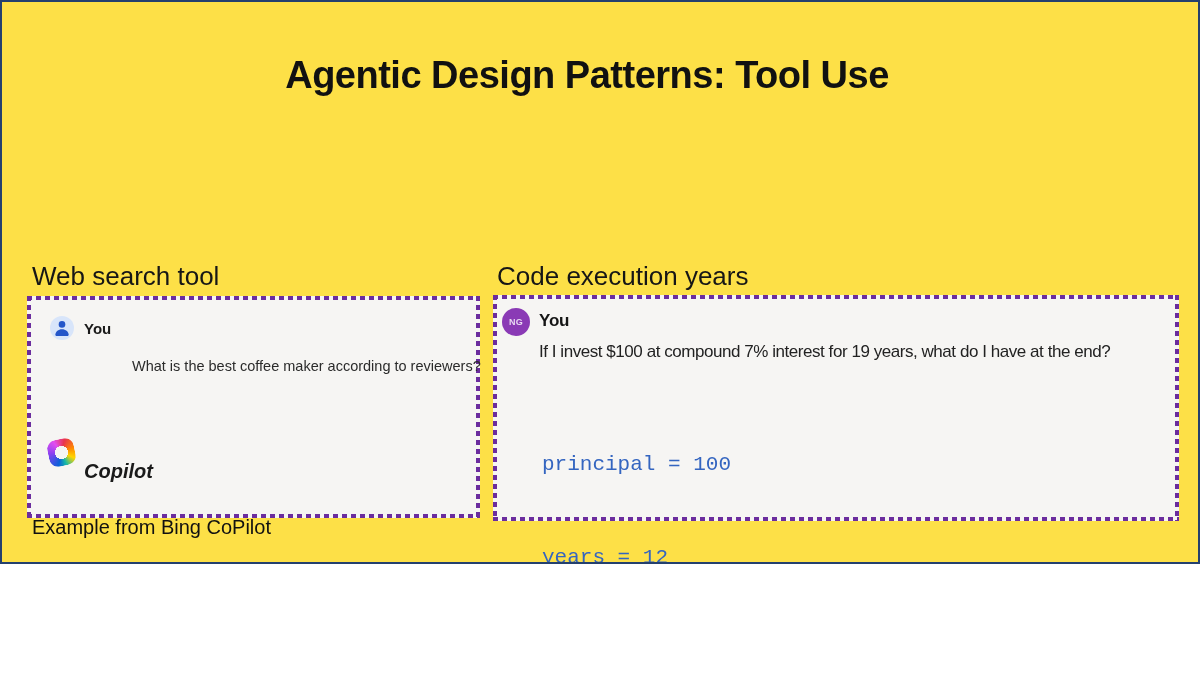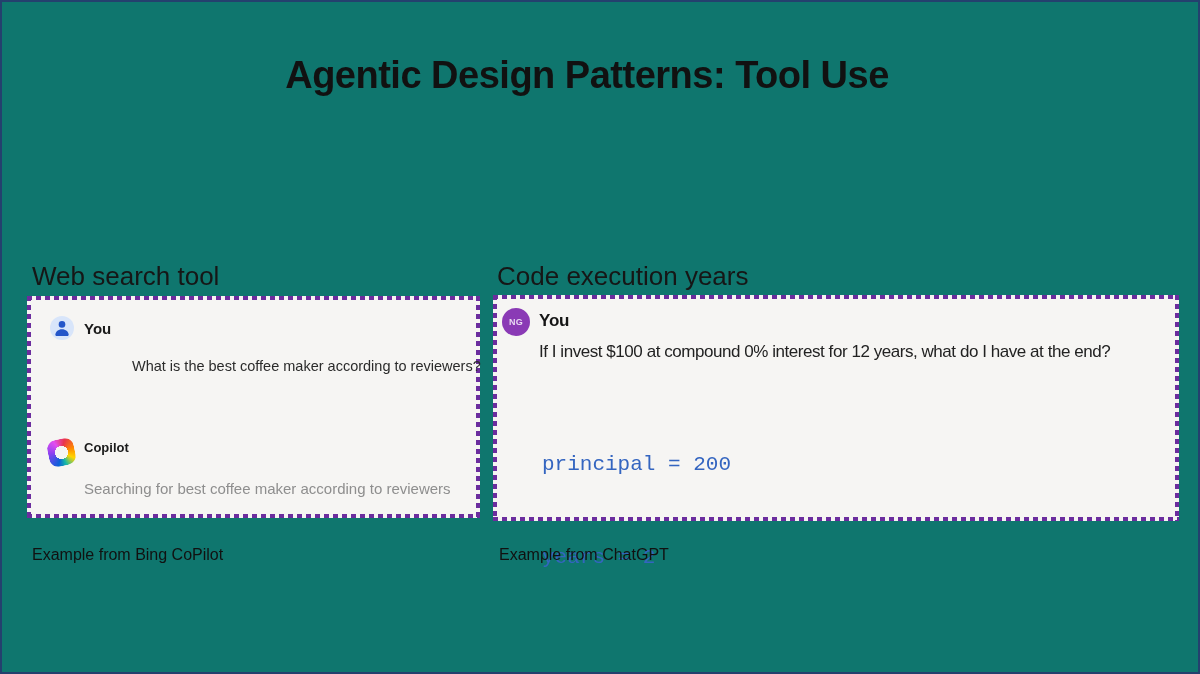--- a/index.html
+++ b/index.html
@@ -1,22 +1,22 @@
 <!DOCTYPE html>
 <html><head>
 <meta charset="utf-8">
 <style>
   html, body { margin: 0; padding: 0; background: #ffffff; }
   * { box-sizing: border-box; }
 
   .slide {
     position: relative;
     width: 1200px;
-    height: 674px;
-    background: #0f766e;
+    height: 564px;
+    background: #fde047;
     border: 2px solid #24406e;
     overflow: hidden;
     font-family: "Liberation Sans", sans-serif;
     color: #1f1f1f;
   }
 
   .slide-title {
     position: absolute;
     top: 52px;
     left: 0;
@@ -68,21 +68,21 @@
   .copilot-icon {
     position: absolute; left: 21px; top: 143px;
     width: 27px; height: 27px; border-radius: 9px;
     background: conic-gradient(from 205deg at 50% 50%,
       #0b5fd9, #8a41f0 70deg, #e24df0 130deg, #e8344e 180deg,
       #ff8a00 235deg, #ffd500 280deg, #16b8a6 325deg, #0b5fd9 360deg);
     -webkit-mask: radial-gradient(circle at 50% 50%, transparent 34%, #000 35%);
     mask: radial-gradient(circle at 50% 50%, transparent 34%, #000 35%);
     transform: rotate(-12deg);
   }
-  .l-copilot { position: absolute; left: 57px; top: 144px; font-size: 13px; font-weight: 700; color: #1a1a1a; }
+  .l-copilot { position: absolute; left: 57px; top: 164px; font-size: 20px; font-weight: 700; color: #1a1a1a; font-style: italic; }
   .l-searching { position: absolute; left: 57px; top: 184px; font-size: 15px; color: #8e8e8e; white-space: nowrap; }
 
   
   .r-avatar {
     position: absolute; left: 9px; top: 13px;
     width: 28px; height: 28px; border-radius: 50%;
     background: #8a3ab5; color: #e9d9f2;
     font-size: 9px; font-weight: 700;
     display: flex; align-items: center; justify-content: center;
     letter-spacing: 0.3px;
@@ -94,22 +94,22 @@
     font-size: 17px; color: #222222; letter-spacing: -0.45px; white-space: nowrap;
   }
   .r-code {
     position: absolute; left: 49px; top: 92px;
     font-family: "Liberation Mono", "DejaVu Sans Mono", monospace;
     font-size: 21px; line-height: 31px; color: #3465c0; white-space: pre;
   }
 
   .caption {
     position: absolute;
-    top: 544px;
-    font-size: 16px;
+    top: 514px;
+    font-size: 20px;
     font-weight: 400;
     color: #111111;
   }
   .caption.left  { left: 30px; }
   .caption.right { left: 497px; }
 </style>
 </head>
 <body>
 
 <div class="slide">
@@ -124,30 +124,28 @@
       <svg viewBox="0 0 24 24" aria-hidden="true">
         <circle cx="12" cy="8.4" r="3.3" fill="#2456c9"></circle>
         <path d="M12 13.2c-3.8 0-6.2 2.3-6.7 5.2-.1.8.5 1.6 1.4 1.6h10.6c.9 0 1.5-.8 1.4-1.6-.5-2.9-2.9-5.2-6.7-5.2z" fill="#2456c9"></path>
       </svg>
     </div>
     <div class="l-you">You</div>
     <div class="l-question">What is the best coffee maker according to reviewers?</div>
 
     <div class="copilot-icon"></div>
     <div class="l-copilot">Copilot</div>
-    <div class="l-searching">Searching for best coffee maker according to reviewers</div>
   </div>
 
   <div class="dotted-box box-right">
     <div class="r-avatar">NG</div>
     <div class="r-you">You</div>
-    <div class="r-question">If I invest $100 at compound 0% interest for 12 years, what do I have at the end?</div>
+    <div class="r-question">If I invest $100 at compound 7% interest for 19 years, what do I have at the end?</div>
     <div class="r-code">
-      <div>principal = 200</div>
-      <div>years = 2</div>
+      <div>principal = 100</div>
+      <div>years = 12</div>
       
     </div>
   </div>
 
   <div class="caption left">Example from Bing CoPilot</div>
-  <div class="caption right">Example from ChatGPT</div>
 
 </div>
 
 </body></html>

